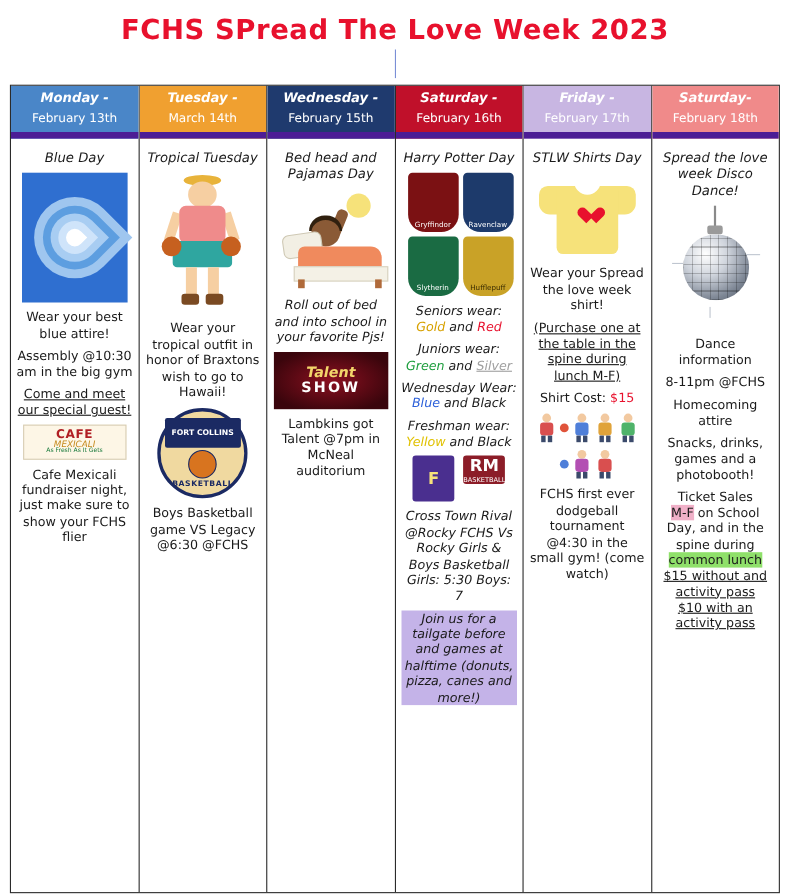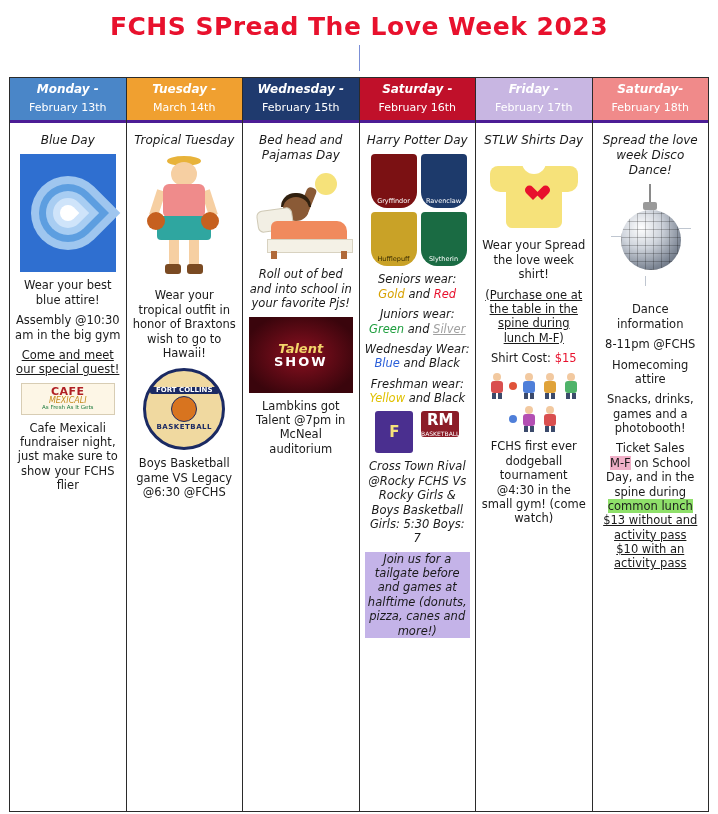--- a/index.html
+++ b/index.html
@@ -45,21 +45,21 @@
     display: flex;
     flex-direction: column;
     overflow: hidden;
   }
   .col:last-child { border-right: none; }
 
   .col-head {
     text-align: center;
     padding: 5px 2px 6px 2px;
     color: #ffffff;
-    border-bottom: 3px solid #4c1d95;
+    border-bottom: 6px solid #4c1d95;
     line-height: 1.15;
   }
   .col-head .day {
     font-weight: bold;
     font-style: italic;
     font-size: 12px;
     display: block;
   }
   .col-head .date {
     font-size: 11px;
@@ -133,38 +133,38 @@
   .t-ball { position:absolute; top:58px; width:18px; height:18px; border-radius:50%; background:#c6601f;}
   .t-ball.l { left:6px;} .t-ball.r { left:60px;}
   
   .fc-logo {
     width: 76px; height: 76px; border-radius: 50%;
     background: #f0d9a0; border: 3px solid #1b2a63;
     margin: 8px auto 4px auto; position: relative;
     display:flex; flex-direction:column; align-items:center; justify-content:center;
     color:#1b2a63; font-size:7px; font-weight:bold; line-height:1.1;
   }
-  .fc-top { background:#1b2a63; color:#fff; font-size:7px; padding:0 6px; border-radius:2px;}
+  .fc-top { background:#1b2a63; color:#fff; font-size:7px; padding:10px 6px; border-radius:2px;}
   .fc-ball { width:24px; height:24px; border-radius:50%; background:#d8741f; border:1px solid #1b2a63; margin:2px 0;}
   .fc-bot { font-size:7px; letter-spacing:0.5px;}
 
   
   .bed { width: 104px; height: 92px; position: relative; margin: 0 auto; }
   .bed-pillow { position:absolute; left:8px; top:40px; width:34px; height:20px; background:#f2efe4; border:1px solid #cfc9b5; border-radius:6px; transform:rotate(-8deg);}
   .bed-head { position:absolute; left:34px; top:28px; width:26px; height:24px; border-radius:50%; background:#8a5a36;}
   .bed-hair { position:absolute; left:32px; top:24px; width:30px; height:14px; border-radius:14px 14px 0 0; background:#30200f;}
   .bed-body { position:absolute; left:22px; top:52px; width:76px; height:22px; background:#f08a5d; border-radius:6px 10px 4px 4px;}
   .bed-sheet { position:absolute; left:18px; top:70px; width:84px; height:12px; background:#f4f1e6; border:1px solid #d8d2c0;}
   .bed-leg { position:absolute; top:82px; width:6px; height:8px; background:#b06a3a;}
   .bed-leg.l{left:22px;} .bed-leg.r{left:92px;}
   .bed-arm { position:absolute; left:54px; top:18px; width:10px; height:26px; background:#8a5a36; transform:rotate(22deg); border-radius:4px;}
   .bed-sun { position:absolute; left:66px; top:4px; width:22px; height:22px; border-radius:50%; background:#f6e27a;}
   
   .talent {
-    width: 104px; height: 76px; margin: 6px auto;
+    width: 104px; height: 52px; margin: 6px auto;
     background: radial-gradient(ellipse at center, #8b1020 0%, #3a050c 80%);
     display:flex; align-items:center; justify-content:center;
     position:relative; overflow:hidden;
   }
   .talent-txt { color:#f3d66b; font-style:italic; font-weight:bold; font-size:13px; text-align:center; line-height:1;}
   .talent-txt small { display:block; font-size:13px; color:#ffffff; font-style:normal; letter-spacing:2px;}
 
   
   .crests { display:flex; flex-wrap:wrap; justify-content:center; gap:4px; margin: 4px auto 6px auto; width: 108px;}
   .crest { width:46px; height:54px; border-radius:4px 4px 16px 16px; color:#fff; font-size:6.5px; display:flex; align-items:flex-end; justify-content:center; padding-bottom:3px; box-sizing:border-box; text-align:center;}
@@ -309,22 +309,22 @@
   <div class="col">
     <div class="col-head" style="background:#c0102a">
       <span class="day">Saturday -</span>
       <span class="date">February 16th</span>
     </div>
     <div class="col-body">
       <div class="subtitle">Harry Potter Day</div>
       <div class="crests">
         <div class="crest gryf">Gryffindor</div>
         <div class="crest rave">Ravenclaw</div>
+        <div class="crest slyt">Slytherin</div>
         <div class="crest huff">Hufflepuff</div>
-        <div class="crest slyt">Slytherin</div>
       </div>
       <div class="blk i">
         <span>Seniors wear:</span><br>
         <span class="gold">Gold</span>
         <span>and</span>
         <span class="red">Red</span>
       </div>
       <div class="blk i">
         <span>Juniors wear:</span><br>
         <span class="green">Green</span>
@@ -432,19 +432,19 @@
       </div>
       <div class="blk">Dance information</div>
       <div class="blk">8-11pm @FCHS</div>
       <div class="blk">Homecoming attire</div>
       <div class="blk">Snacks, drinks, games and a photobooth!</div>
       <div class="blk">
         <span>Ticket Sales</span><br>
         <span class="hl-pink">M-F</span>
         <span>on School Day, and in the spine during</span><br>
         <span class="hl-green">common lunch</span><br>
-        <span class="u">$13 without and activity pass</span><br>
+        <span class="u">$15 without and activity pass</span><br>
         <span class="u">$10 with an activity pass</span>
       </div>
     </div>
   </div>
 
 </div>
 
 </body></html>

